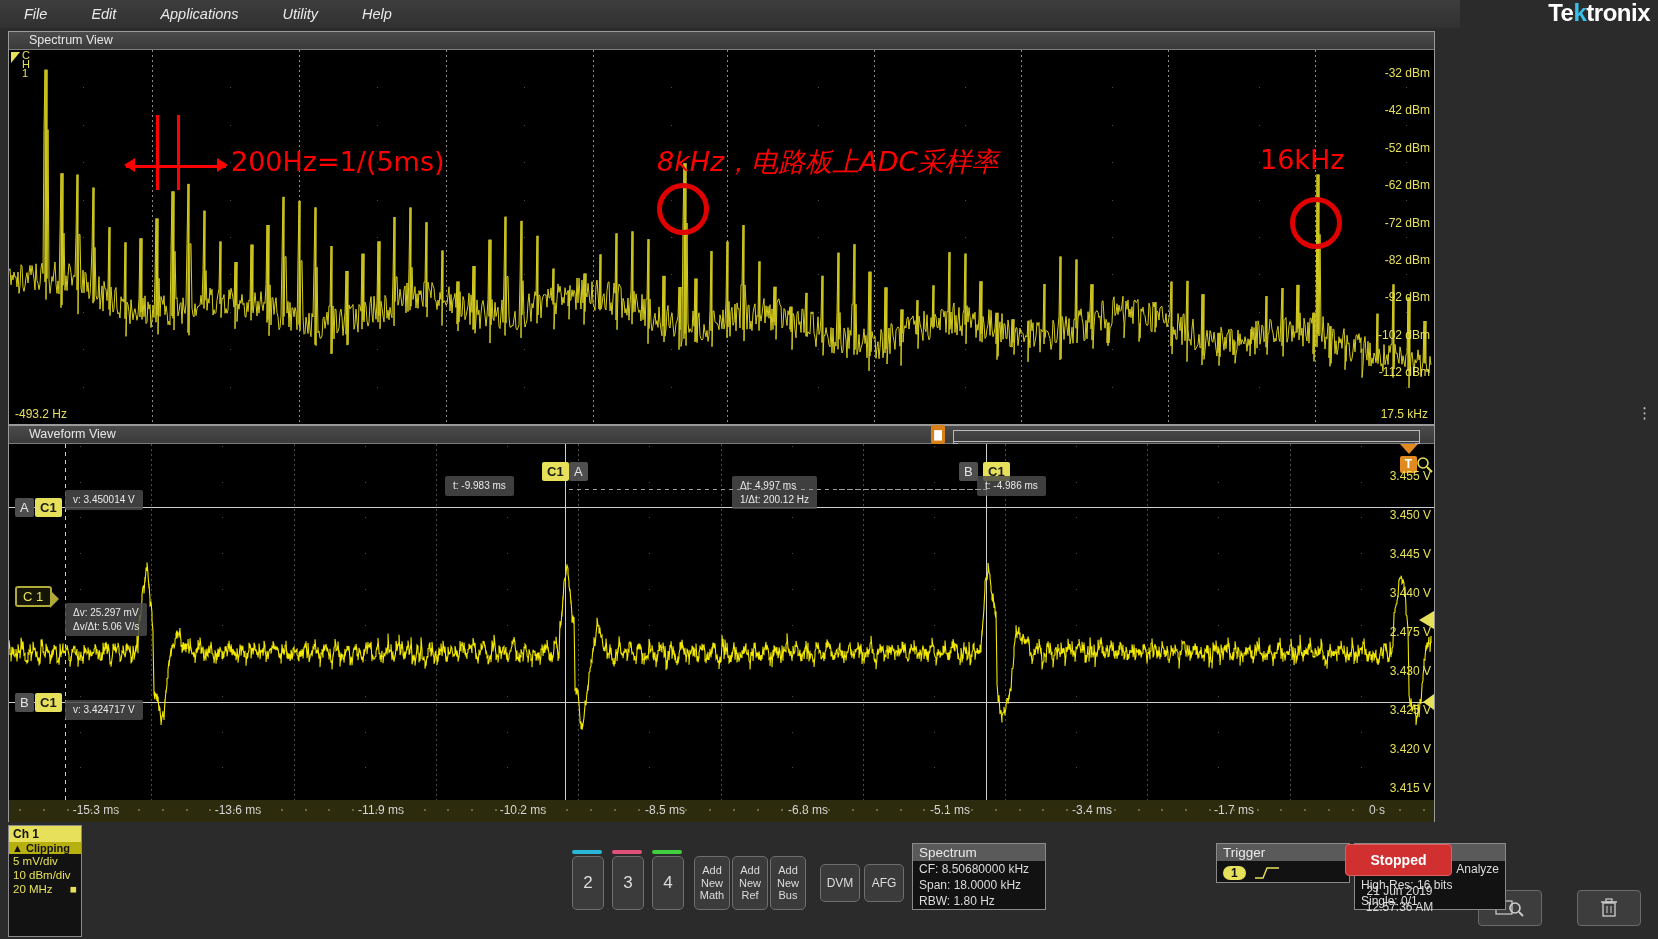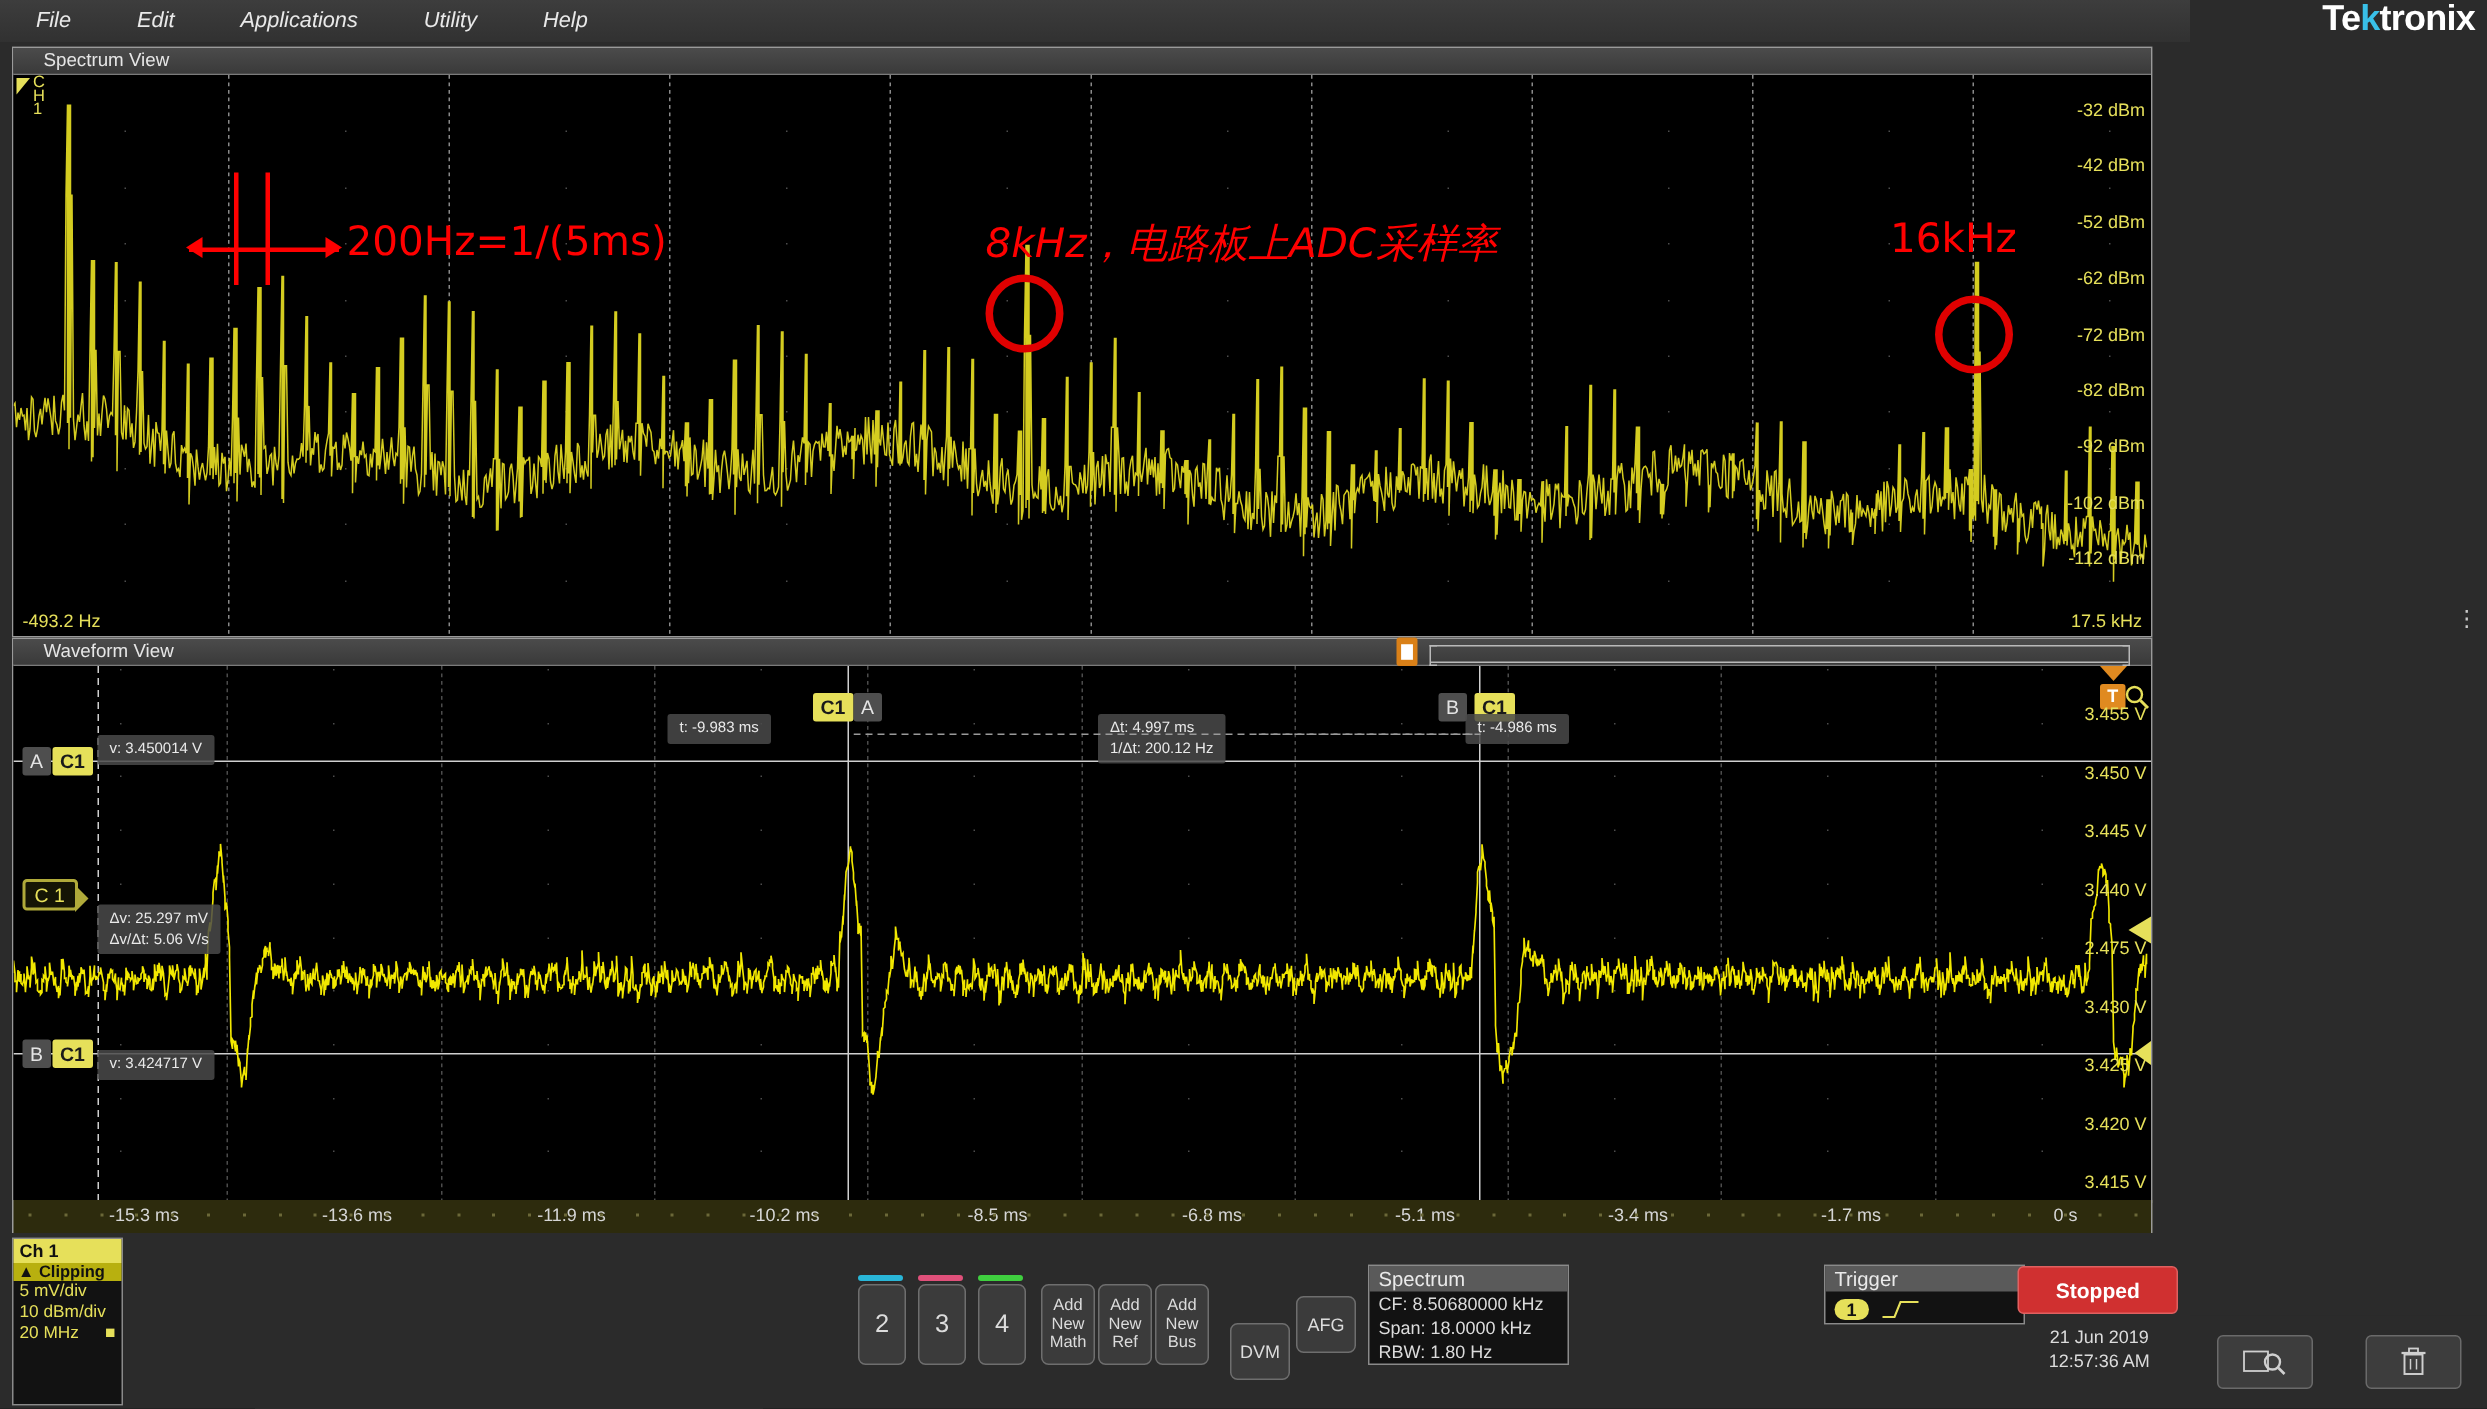--- a/index.html
+++ b/index.html
@@ -614,21 +614,21 @@
       <span>Add</span>
       <span>New</span>
       <span>Ref</span>
     </div>
     <div class="addbtn" style="left:770px;">
       <span>Add</span>
       <span>New</span>
       <span>Bus</span>
     </div>
 
-    <div class="sqbtn" style="left:820px;margin-top:18px;">DVM</div>
+    <div class="sqbtn" style="left:820px;">DVM</div>
     <div class="sqbtn" style="left:864px;">AFG</div>
 
     <div class="infobox" style="left:912px;width:132px;">
       <div class="ihdr">Spectrum</div>
       <div class="row">
           <span>CF: 8.50680000 kHz</span>
         </div>
       <div class="row">
           <span>Span: 18.0000 kHz</span>
         </div>
@@ -641,19 +641,32 @@
     <div class="infobox" style="left:1216px;width:132px;">
       <div class="ihdr">Trigger</div>
       <div class="row" style="align-items:center;padding-top:4px;">
         <span style="flex:none;background:#e6e05a;color:#111;border-radius:9px;padding:0 8px;font-weight:bold;">1</span>
         <svg width="26" height="16" viewBox="0 0 26 16" style="margin-left:8px;">
           <polyline points="1,13 9,13 13,3 25,3" fill="none" stroke="#e6e05a" stroke-width="1.4"></polyline>
         </svg>
       </div>
     </div>
 
+    <div class="infobox" style="left:1354px;width:150px;">
+      <div class="ihdr">Acquisition</div>
+      <div class="row">
+        <span>Auto,</span>
+        <span>Analyze</span>
+      </div>
+      <div class="row">
+          <span>High Res: 16 bits</span>
+        </div>
+      <div class="row">
+          <span>Single: 0/1</span>
+        </div>
+    </div>
 
     <div class="stopbtn">Stopped</div>
     <div class="dateline" style="top:62px;">21 Jun 2019</div>
     <div class="dateline" style="top:78px;">12:57:36 AM</div>
   </div>
 
 </div>
 
 </body></html>

